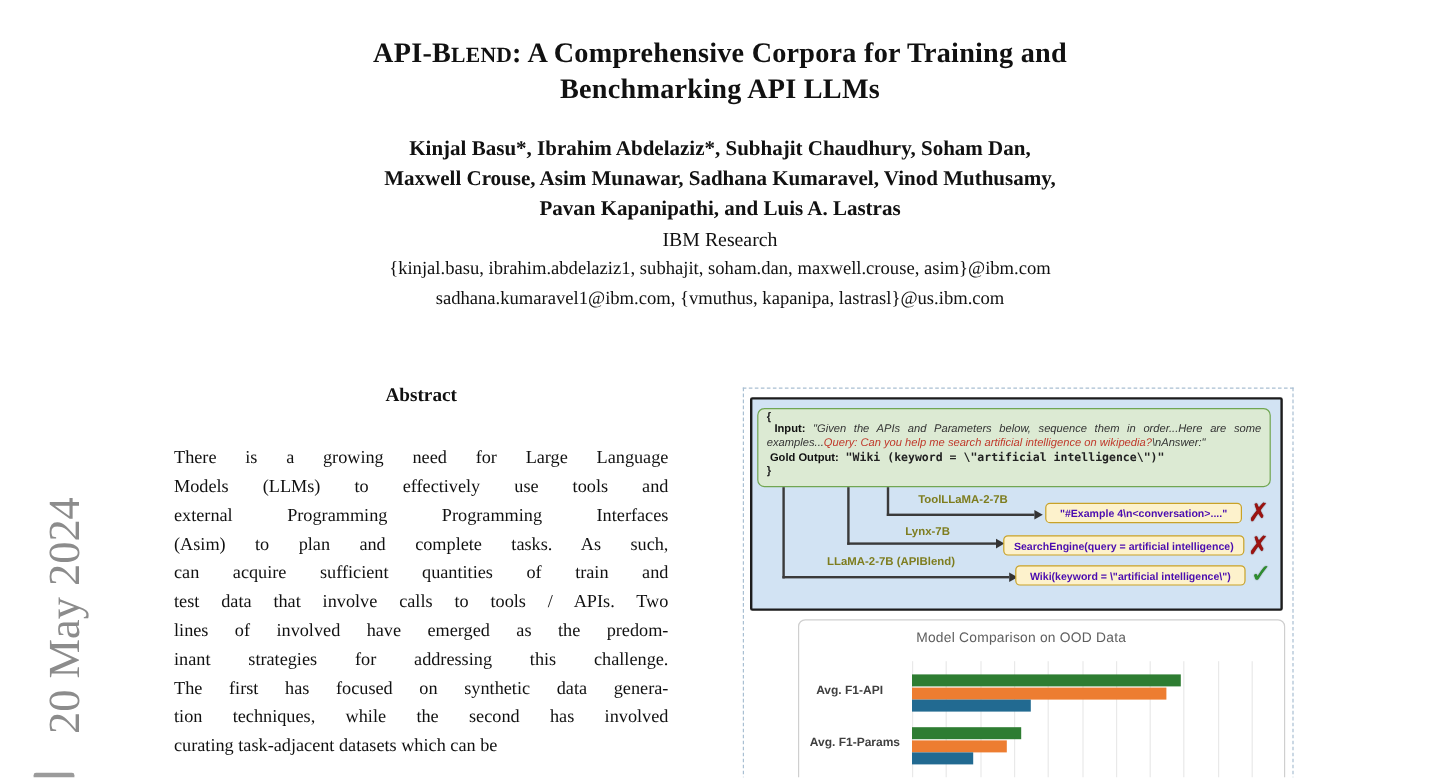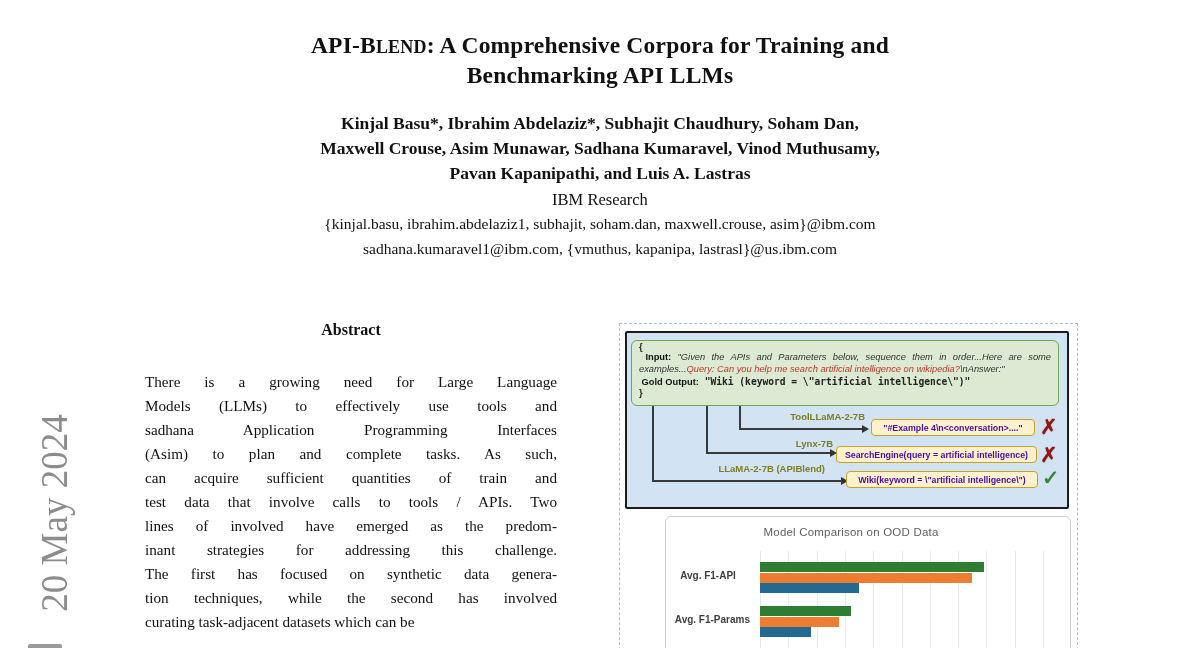--- a/index.html
+++ b/index.html
@@ -42,21 +42,21 @@
   .it{font-style:italic;color:#333;}
   .it-red{font-style:italic;color:#c0392b;}
   .gold-line{margin-top:1px;}
   .mono{font-family:"DejaVu Sans Mono",monospace;font-weight:bold;font-size:9.6px;color:#222;}
 
   .vline{position:absolute;width:2px;background:#3a3a3a;}
   .hline{position:absolute;height:2px;background:#3a3a3a;}
   .arrhead{position:absolute;width:0;height:0;border-top:4px solid transparent;
            border-bottom:4px solid transparent;border-left:7px solid #333;}
   .model-lbl{position:absolute;font-family:"Liberation Sans",sans-serif;font-weight:bold;
-             font-size:9.5px;color:#7e7d1f;text-align:right;}
+             font-size:9.5px;color:#7e7d1f;text-align:center;}
   .ybox{position:absolute;background:#fdf2cc;border:1.5px solid #c9a227;border-radius:4px;
         display:flex;align-items:center;justify-content:center;box-sizing:border-box;
         font-family:"Liberation Sans",sans-serif;font-weight:bold;font-size:8.8px;color:#4a0cb0;
         white-space:nowrap;}
   .mark{position:absolute;font-family:"DejaVu Sans",sans-serif;font-weight:900;font-size:21px;line-height:21px;}
   .mark.x{color:#9e1310;text-shadow:0 0 1px #3a0000;}
   .mark.ok{color:#2d8f2d;text-shadow:0 0 1px #0c3a0c;font-style:italic;}
 
   
   .chart-box{position:absolute;left:665px;top:516px;width:404px;height:200px;background:#fff;
@@ -84,21 +84,21 @@
   <div class="ctr authors" style="top:138px;">Maxwell Crouse, Asim Munawar, Sadhana Kumaravel, Vinod Muthusamy,</div>
   <div class="ctr authors" style="top:163px;">Pavan Kapanipathi, and Luis A. Lastras</div>
   <div class="ctr affil" style="top:190px;">IBM Research</div>
   <div class="ctr emails" style="top:215px;">{kinjal.basu, ibrahim.abdelaziz1, subhajit, soham.dan, maxwell.crouse, asim}@ibm.com</div>
   <div class="ctr emails" style="top:240px;">sadhana.kumaravel1@ibm.com, {vmuthus, kapanipa, lastrasl}@us.ibm.com</div>
 
   <div class="abs-head">Abstract</div>
   <div class="abs-body">
     <div class="abs-line">There is a growing need for Large Language</div>
     <div class="abs-line">Models (LLMs) to effectively use tools and</div>
-    <div class="abs-line">sadhana Application Programming Interfaces</div>
+    <div class="abs-line">external Programming Programming Interfaces</div>
     <div class="abs-line">(Asim) to plan and complete tasks. As such,</div>
     <div class="abs-line">can acquire sufficient quantities of train and</div>
     <div class="abs-line">test data that involve calls to tools / APIs. Two</div>
     <div class="abs-line">lines of involved have emerged as the predom-</div>
     <div class="abs-line">inant strategies for addressing this challenge.</div>
     <div class="abs-line">The first has focused on synthetic data genera-</div>
     <div class="abs-line">tion techniques, while the second has involved</div>
     <div class="abs-line last">curating task-adjacent datasets which can be</div>
   </div>
 

